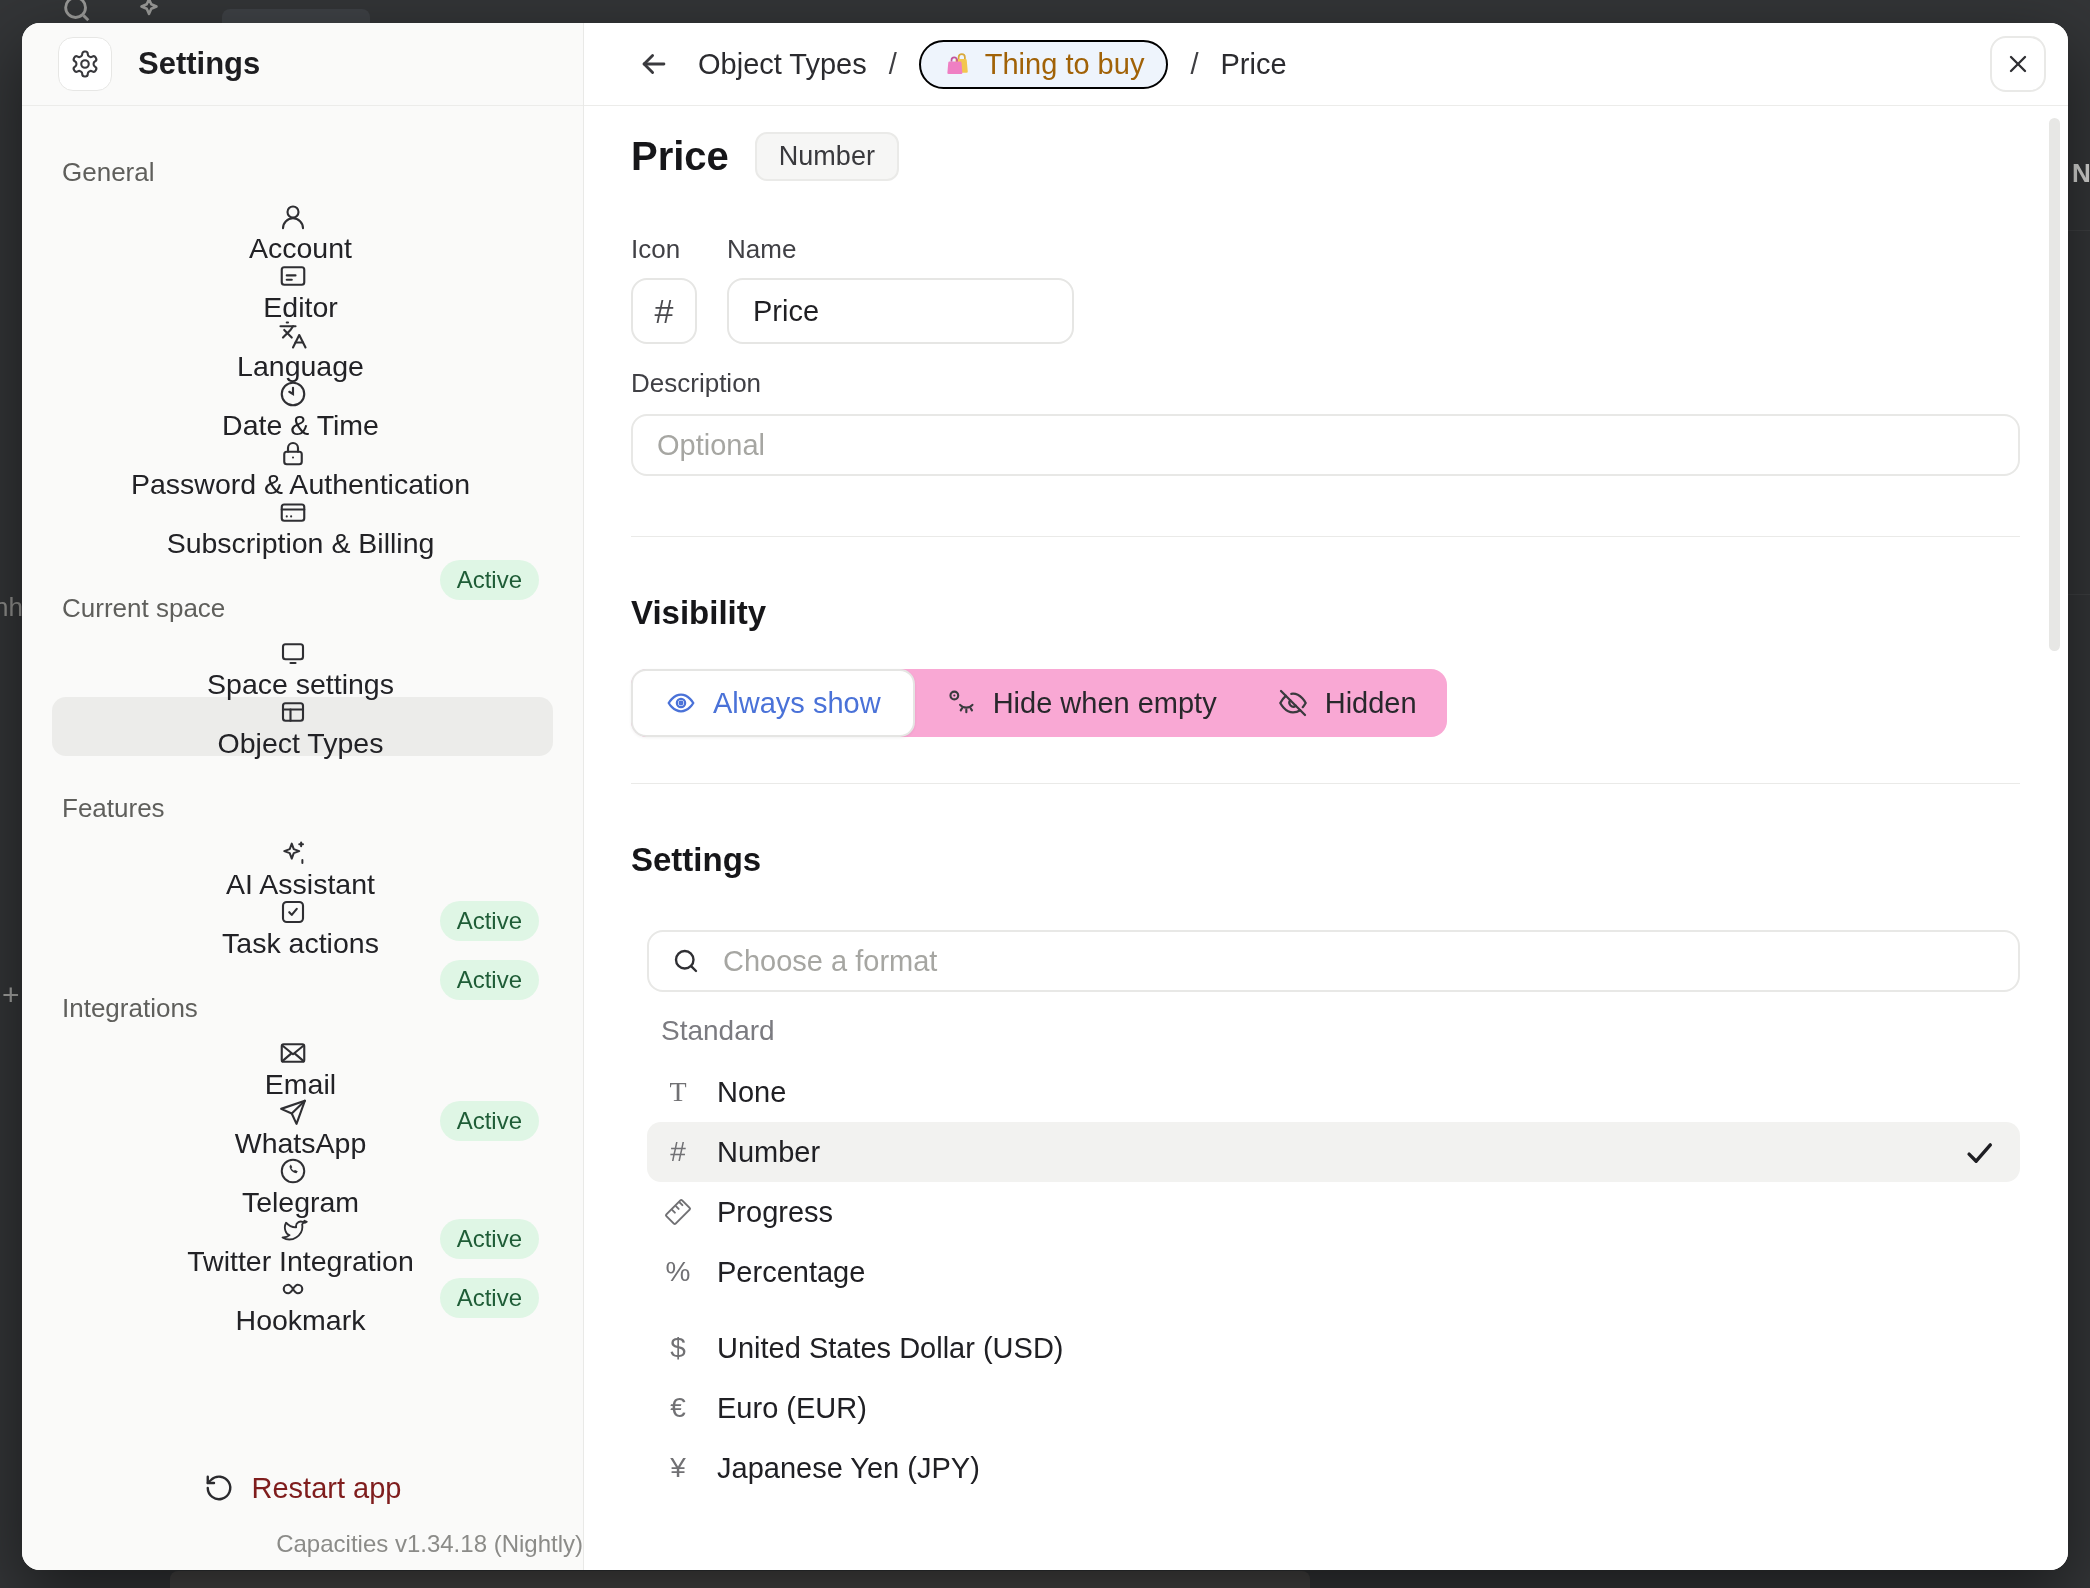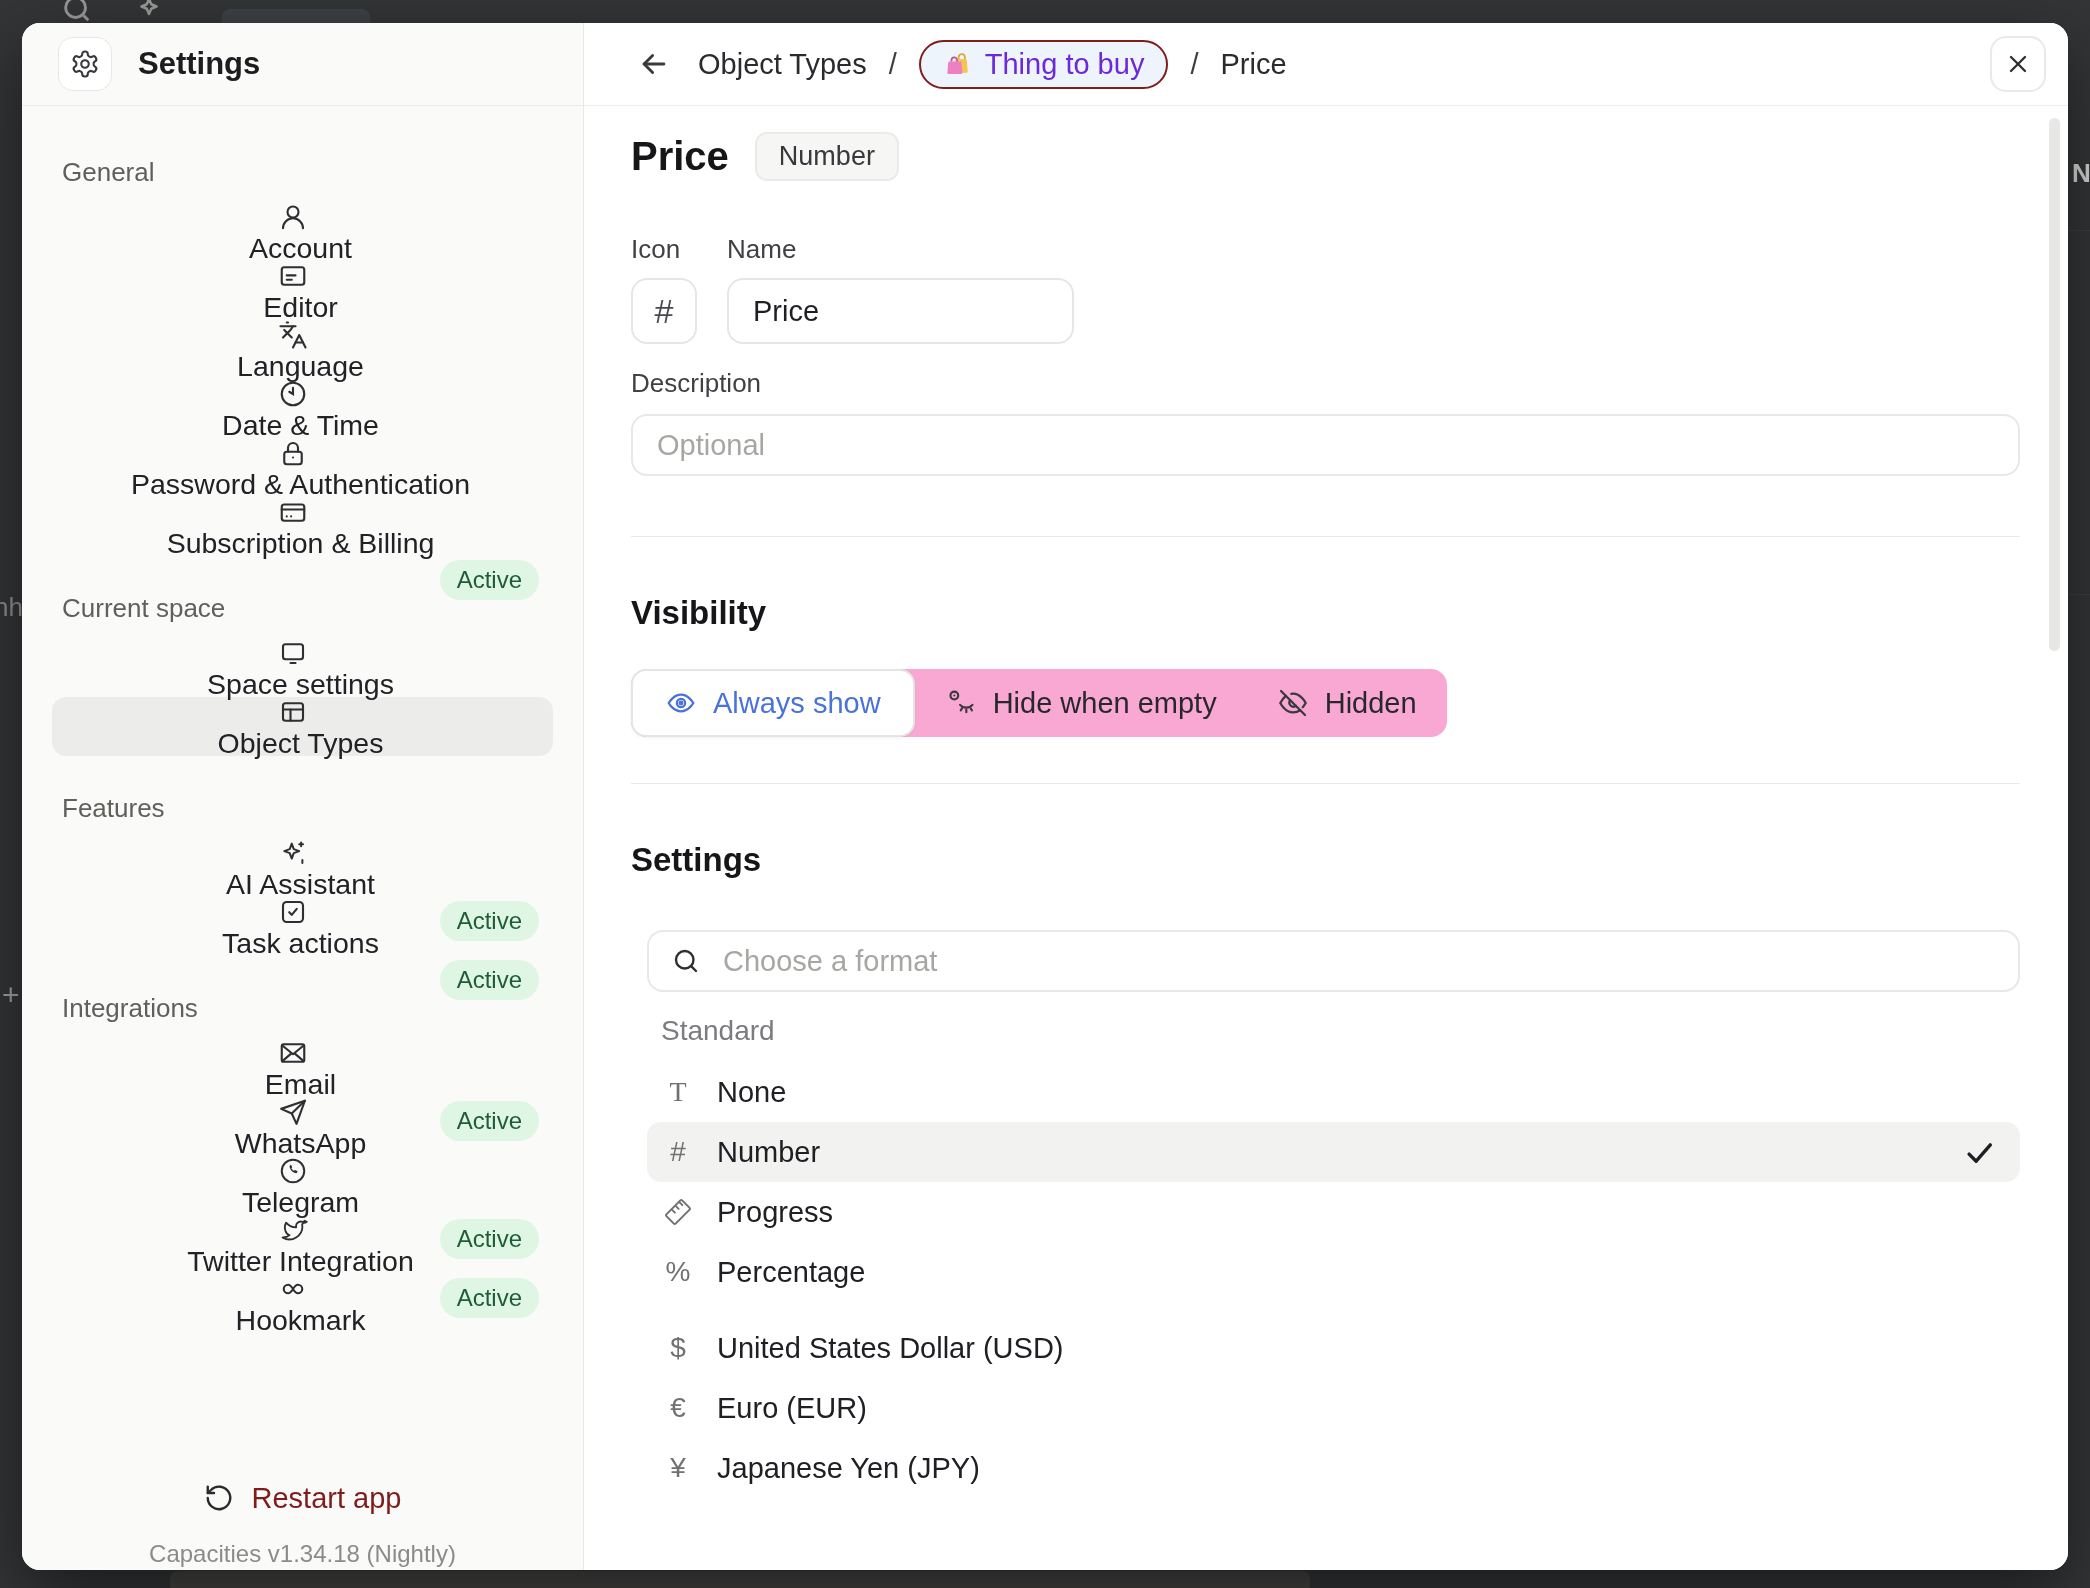--- a/index.html
+++ b/index.html
@@ -31,31 +31,31 @@
   .s-item{height:59px;display:flex;align-items:center;padding:0 14px 0 10px;border-radius:14px;
     font-size:28.5px;color:#222226;cursor:pointer;flex-direction:column;}
   .s-item.sel{background:#ececea;}
   .icn{display:inline-grid;place-items:center;color:#2f2f33;}
   .s-item .icn{width:30px;height:30px;margin-right:16px;}
   .icn svg{width:100%;height:100%;}
   .badge{margin-left:auto;background:#dff6e5;color:#1f5d37;font-size:24px;padding:6px 17px;border-radius:999px;}
   .sb-restart{display:flex;align-items:center;justify-content:center;gap:18px;font-size:29px;color:#7f1d1d;
     height:56px;margin-bottom:14px;cursor:pointer;}
   .sb-restart .icn{width:30px;height:30px;color:#2a2a2e;}
-  .sb-footer{text-align:center;font-size:24px;color:#8b8b88;height:30px;}
+  .sb-footer{text-align:right;font-size:24px;color:#8b8b88;height:30px;margin-bottom:10px;}
 
   
   .main{flex:1;display:flex;flex-direction:column;position:relative;background:#fff;}
   .m-head{height:83px;min-height:83px;border-bottom:1px solid #ececea;display:flex;align-items:center;padding:0 22px 0 48px;}
   .back-btn{width:44px;height:44px;color:#3a3a3e;display:grid;place-items:center;margin-right:22px;cursor:pointer;}
   .back-btn svg{width:34px;height:34px;}
   .crumb{display:flex;align-items:center;font-size:29px;color:#2b2b2f;gap:22px;}
   .crumb-sep{color:#3f3f43;}
-  .crumb-pill{display:flex;align-items:center;gap:12px;background:#eef4fc;border:2px solid #7f1d1d;
-    border-radius:999px;padding:6px 22px;color:#6d28d9;cursor:pointer;}
+  .crumb-pill{display:flex;align-items:center;gap:12px;background:#eef4fc;border:2px solid #000000;
+    border-radius:999px;padding:6px 22px;color:#a16207;cursor:pointer;}
   .crumb-pill .icn{width:30px;height:30px;}
   .close-btn{margin-left:auto;width:56px;height:56px;border:2px solid #e9e9e7;border-radius:16px;
     display:grid;place-items:center;color:#2f2f33;cursor:pointer;background:#fff;}
   .close-btn svg{width:28px;height:28px;}
 
   .m-body{flex:1;padding:24px 48px 0 47px;position:relative;overflow:hidden;}
   .title-row{display:flex;align-items:center;gap:26px;height:52px;}
   .d-title{font-size:40px;font-weight:700;color:#161619;}
   .type-badge{background:#f6f6f5;border:2px solid #eaeae8;border-radius:12px;padding:7px 22px;font-size:27px;color:#39393d;}
   .labels-row{display:flex;margin-top:52px;font-size:26px;color:#404045;height:30px;align-items:center;}

